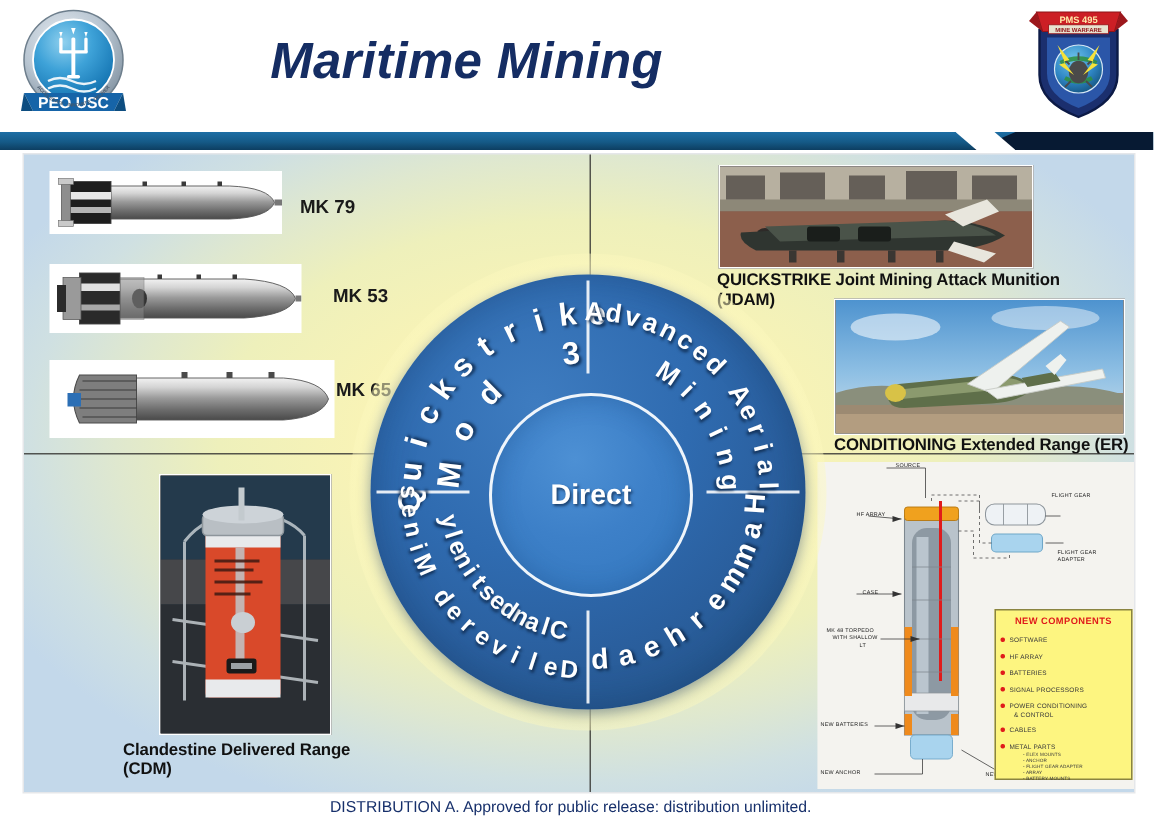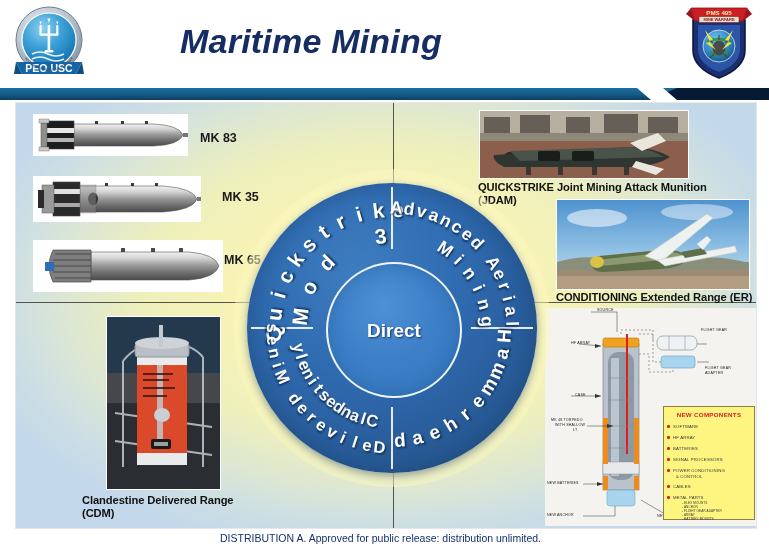--- a/index.html
+++ b/index.html
@@ -324,41 +324,41 @@
     <rect x="8" y="9" width="6" height="24" fill="#8e8e8e" stroke="#555" stroke-width="0.5"></rect>
     <rect x="6" y="5" width="10" height="4" fill="#c9c9c9" stroke="#666" stroke-width="0.4"></rect>
     <rect x="6" y="33" width="10" height="4" fill="#c9c9c9" stroke="#666" stroke-width="0.4"></rect>
     <g fill="#3a3a3a">
         <rect x="62" y="7" width="3" height="3"></rect>
         <rect x="88" y="7" width="3" height="3"></rect>
         <rect x="112" y="7" width="3" height="3"></rect>
       </g>
   </svg>
 </div>
-<div class="mine-label" style="left:200px; top:131px;">MK 83</div>
+<div class="mine-label" style="left:200px; top:131px;">MK 79</div>
 
 <div class="mine-card" style="left:33px; top:176px; width:168px; height:46px;">
   <svg class="mine-svg" viewBox="0 0 168 46" width="168" height="46">
     <path d="M46 10 L130 10 Q160 12 164 23 Q160 34 130 36 L46 36 Z" fill="url(#bodyG)" stroke="#555" stroke-width="0.6"></path>
     <rect x="164" y="21" width="4" height="4" fill="#777"></rect>
     <rect x="20" y="6" width="27" height="34" fill="#2a2a2a" stroke="#444" stroke-width="0.6"></rect>
     <rect x="20" y="13" width="27" height="5" fill="#e0e0e0"></rect>
     <rect x="20" y="27" width="27" height="4" fill="#a8a8a8"></rect>
     <ellipse cx="60" cy="23" rx="5" ry="6.5" fill="#333"></ellipse>
     <rect x="47" y="9" width="16" height="28" fill="#8c8c8c" stroke="#555" stroke-width="0.5" opacity=".5"></rect>
     <rect x="9" y="9" width="12" height="28" fill="#9a9a9a" stroke="#555" stroke-width="0.5"></rect>
     <rect x="5" y="14" width="6" height="18" fill="#2b2b2b"></rect>
     <g fill="#3a3a3a">
         <rect x="72" y="7" width="3" height="3"></rect>
         <rect x="98" y="7" width="3" height="3"></rect>
         <rect x="122" y="7" width="3" height="3"></rect>
       </g>
   </svg>
 </div>
-<div class="mine-label" style="left:222px; top:190px;">MK 35</div>
+<div class="mine-label" style="left:222px; top:190px;">MK 53</div>
 
 <div class="mine-card" style="left:33px; top:240px; width:190px; height:52px;">
   <svg class="mine-svg" viewBox="0 0 190 52" width="190" height="52">
     <path d="M58 12 L156 12 Q182 14 186 26 Q182 38 156 40 L58 40 Z" fill="url(#bodyG)" stroke="#555" stroke-width="0.6"></path>
     <path d="M20 10 L58 10 L58 42 L20 42 Q12 26 20 10 Z" fill="#7e7e7e" stroke="#4a4a4a" stroke-width="0.7"></path>
     <g stroke="#3b3b3b" stroke-width="0.8">
       <line x1="22" y1="14" x2="58" y2="14"></line>
         <line x1="20" y1="20" x2="58" y2="20"></line>
       <line x1="19" y1="26" x2="58" y2="26"></line>
         <line x1="20" y1="32" x2="58" y2="32"></line>

